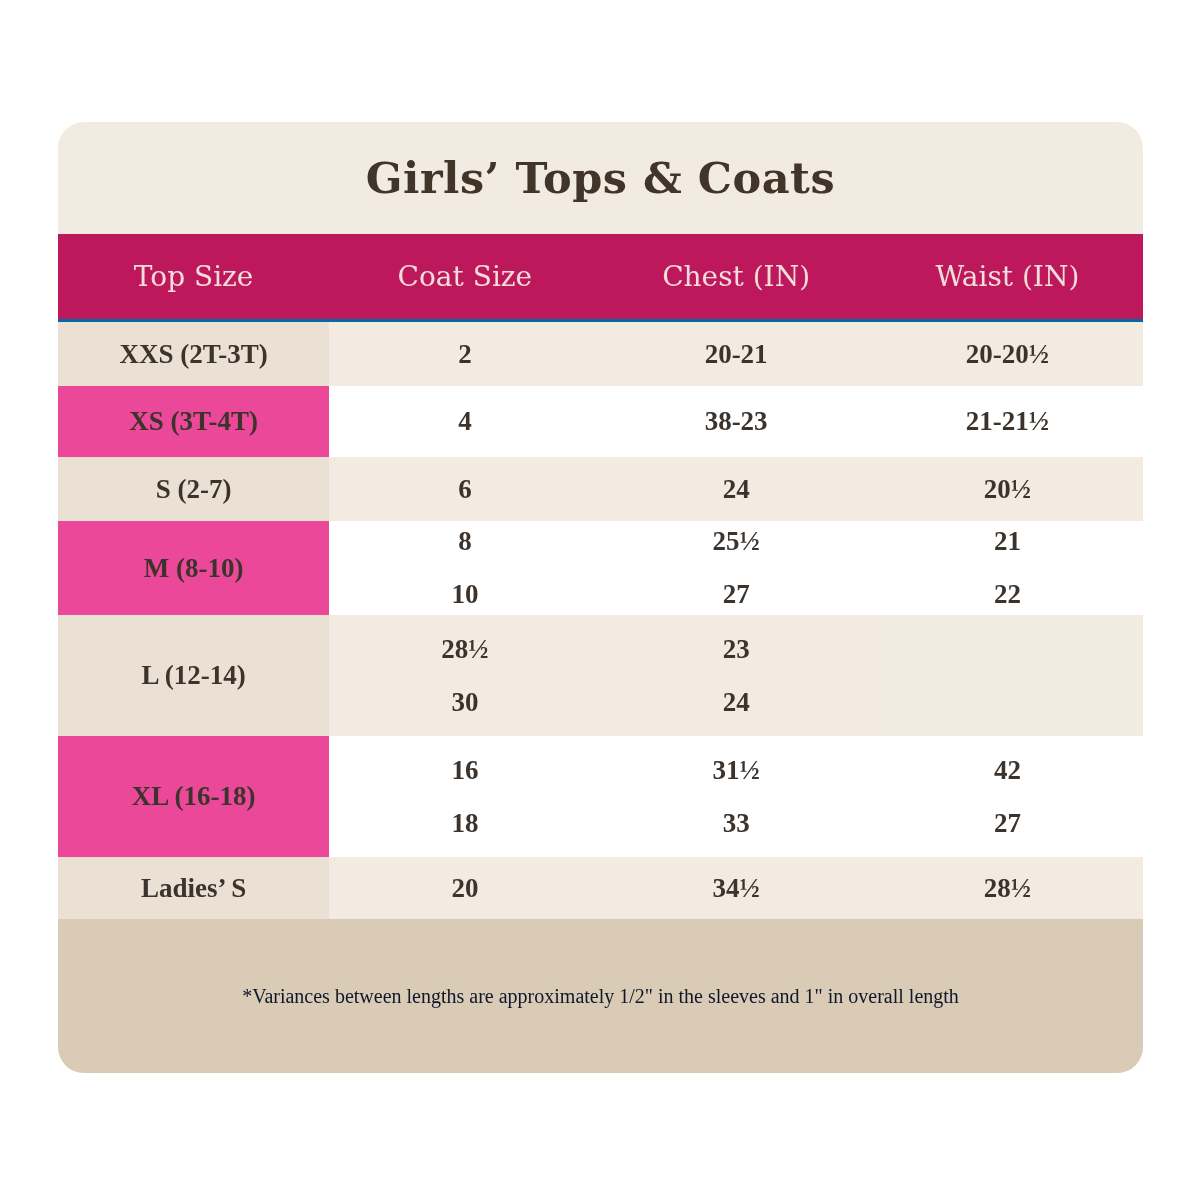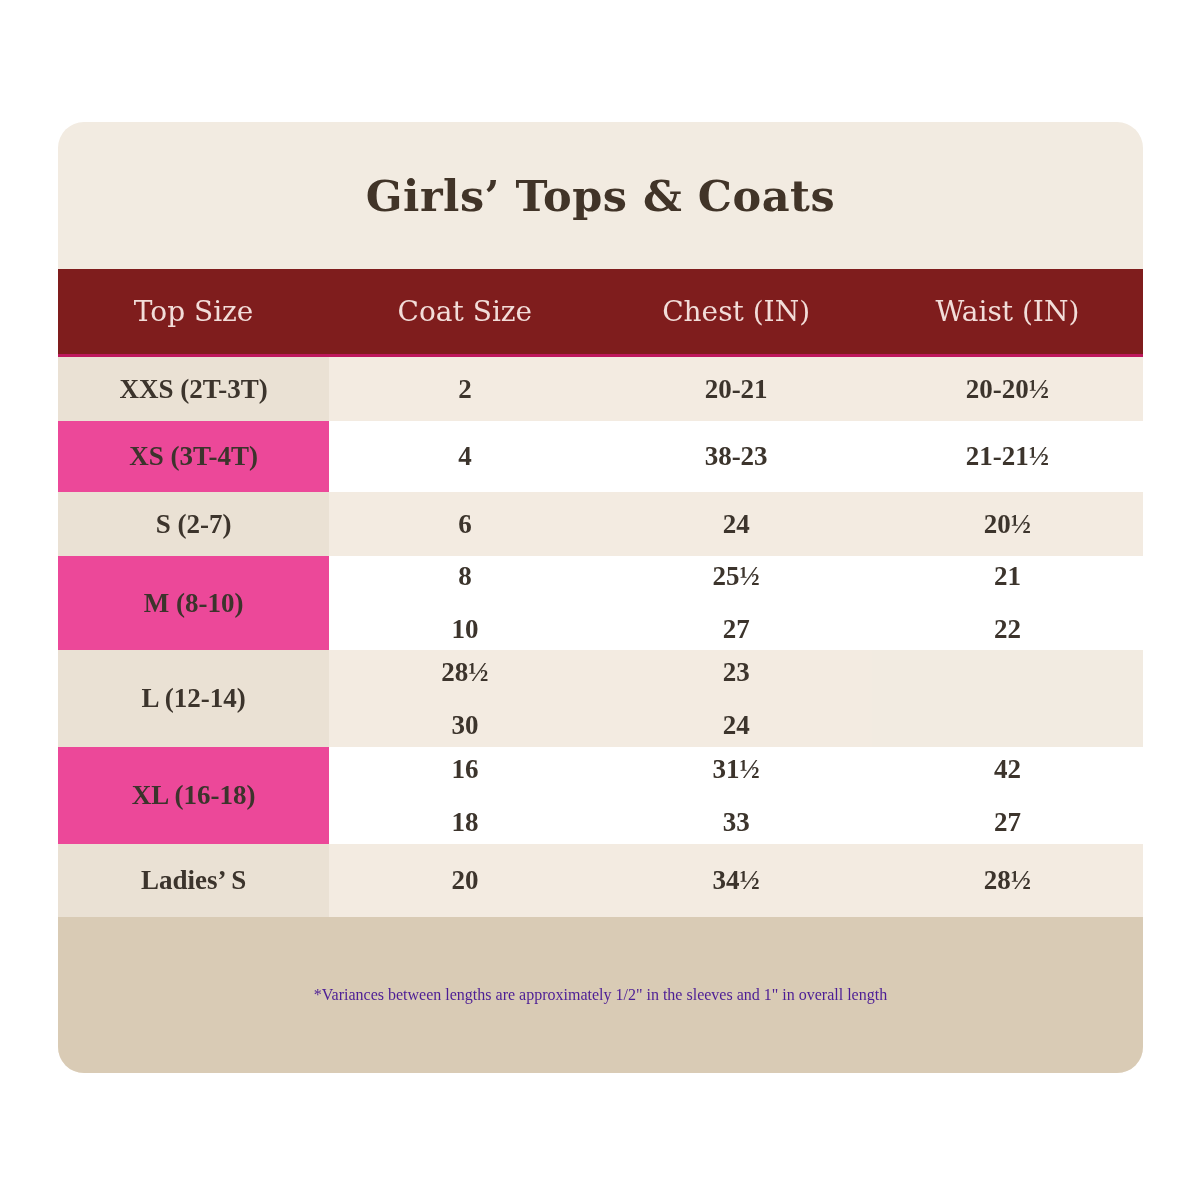--- a/index.html
+++ b/index.html
@@ -13,38 +13,38 @@
     position: absolute;
     left: 58px; top: 122px;
     width: 1085px; height: 951px;
     background: #f2ebe1;
     border-radius: 26px;
     overflow: hidden;
     display: flex;
     flex-direction: column;
   }
   .title-area {
-    height: 147px;
+    height: 112px;
     display: flex; align-items: center; justify-content: center;
   }
   .title {
     font-family: "DejaVu Serif", serif;
     font-weight: 600;
     font-size: 43px;
     color: #413428;
     letter-spacing: 0.5px;
   }
   .grid-row {
     display: grid;
     grid-template-columns: repeat(4, 1fr);
   }
   .thead {
     height: 88px;
-    background: #7f1d1d;
-    border-bottom: 3px solid #be185d;
+    background: #be185d;
+    border-bottom: 3px solid #0369a1;
   }
   .thead .hcell {
     display: flex; align-items: center; justify-content: center;
     font-family: "DejaVu Serif", serif;
     font-size: 28px;
     font-weight: 500;
     color: #f2ddd9;
   }
   .row .cell {
     display: flex;
@@ -56,30 +56,30 @@
     font-weight: bold;
     color: #3c342c;
   }
   .row.beige .cell       { background: #f3ebe1; }
   .row.beige .cell.label { background: #eae1d4; }
   .row.white .cell       { background: #ffffff; }
   .row.white .cell.label { background: #ec4899; }
   .h72  { height: 64px; }
   .h71  { height: 71px; }
   .h122 { height: 94px; }
-  .h121 { height: 97px; border-radius: 12px; }
-  .h73  { height: 73px; }
+  .h121 { height: 121px; border-radius: 12px; }
+  .h73  { height: 62px; }
   .footnote-band {
     flex: 1;
     background: #d9cbb5;
     display: flex; align-items: center; justify-content: center;
   }
   .footnote-text {
-    font-size: 16px;
-    color: #4c1d95;
+    font-size: 20px;
+    color: #0f172a;
   }
 </style>
 </head>
 <body>
 
 <div class="card">
 
   <div class="title-area">
     <div class="title">Girls’ Tops &amp; Coats</div>
   </div>

